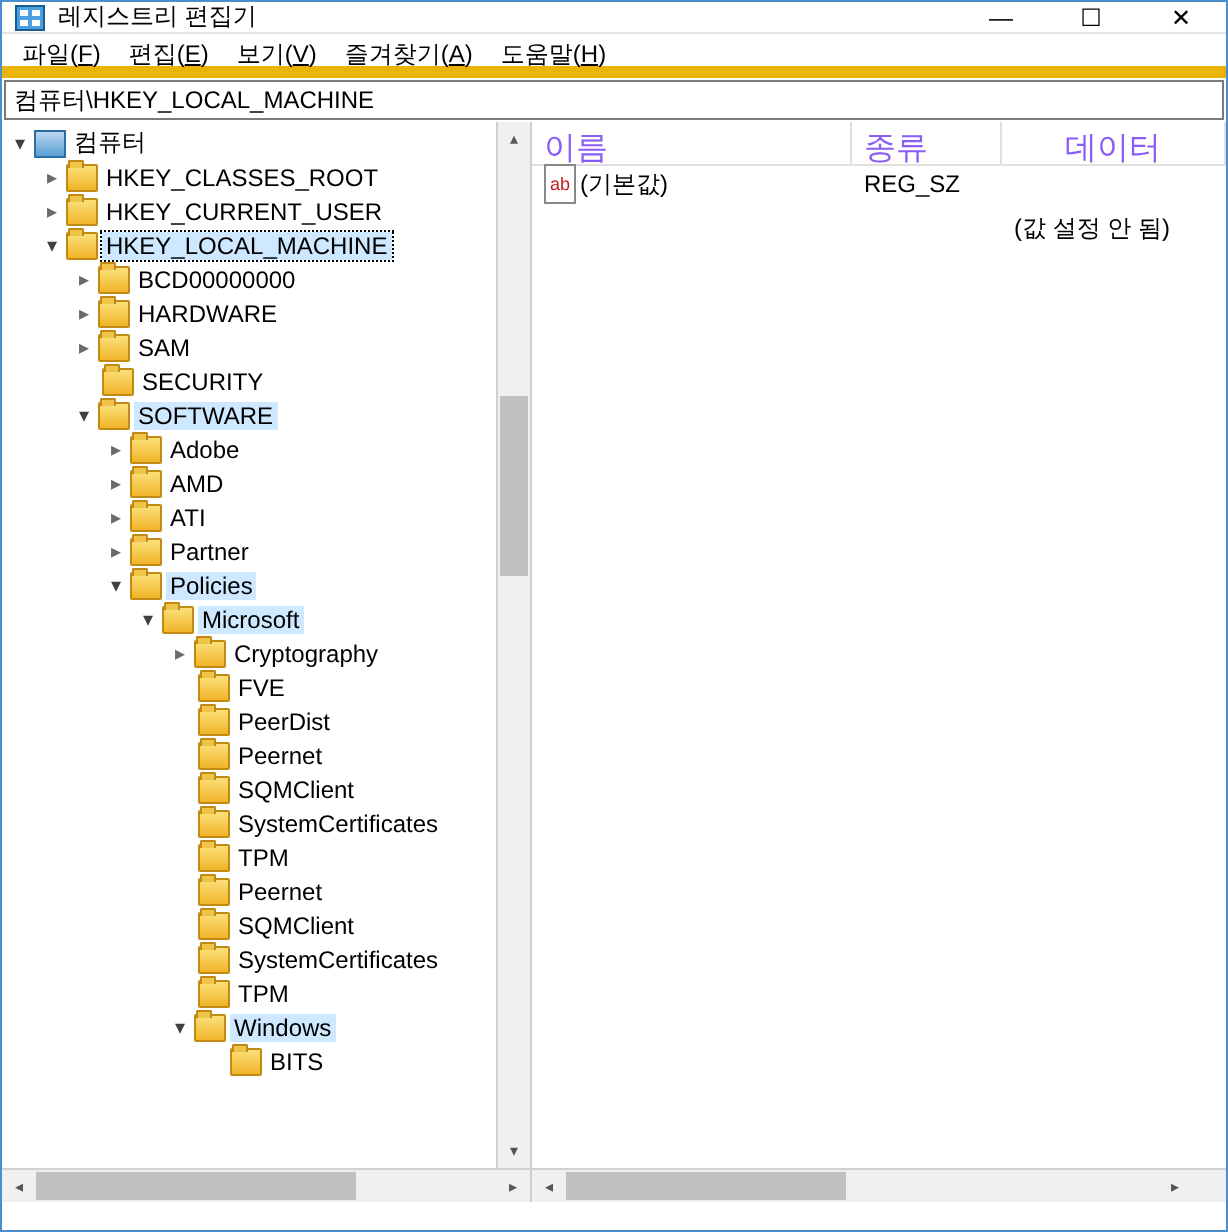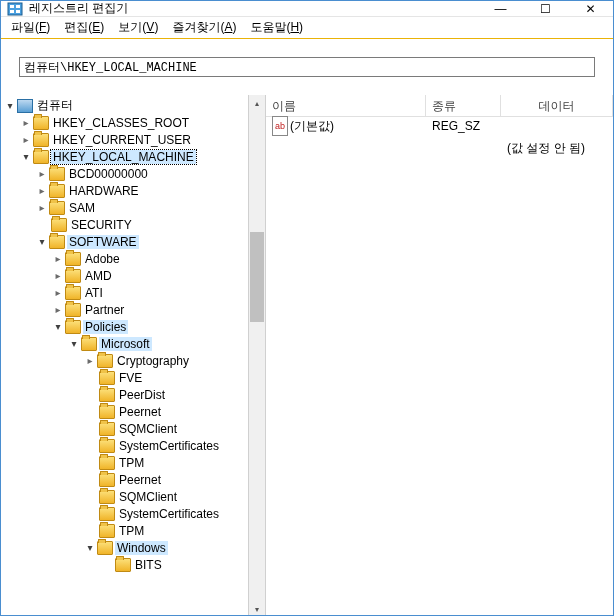--- a/index.html
+++ b/index.html
@@ -23,32 +23,31 @@
 .titlebar .app-icon { width:16px; height:16px; margin-right:6px; display:inline-flex; align-items:center; justify-content:center; }
 .titlebar .title { flex:1; font-size:12px; color:#000; }
 .win-controls { display:flex; height:100%; }
 .win-btn { width:45px; display:flex; align-items:center; justify-content:center; color:#000; font-family:"Segoe UI Symbol", sans-serif; }
 .menubar {
   height: 22px;
   display:flex;
   align-items:flex-start;
   padding: 0 4px;
   gap: 2px;
-  border-bottom: 1px solid #eab308;
+  border-bottom: 6px solid #eab308;
 }
 .menu-item { padding: 2px 6px; font-size:12px; }
 .mnem { text-decoration: underline; }
 .addressbar {
   height: 20px;
   border: 1px solid #7a7a7a;
-  margin: 18px;
+  margin: 1px;
   padding: 1px 4px;
   font-size:12px;
   background:#fff;
-  font-family:Liberation Mono, monospace;
 }
 .content { display:flex; height: calc(100% - 30px - 22px - 22px); }
 .tree-pane {
   width: 265px;
   border-right: 1px solid #d0d0d0;
   overflow: hidden;
   position: relative;
 }
 .tree-scroll { height: calc(100% - 17px); overflow: hidden; }
 .tree { padding: 2px 0; }
@@ -56,21 +55,21 @@
 .twist { width:14px; height:14px; display:inline-flex; align-items:center; justify-content:center; color:#6b6b6b; font-size:10px; margin-left:-2px; }
 .twist.open { color:#404040; }
 .folder-icon { width:16px; height:14px; display:inline-block; background:linear-gradient(#fce07a,#f0b429); border:1px solid #c08a13; border-radius:1px; margin-right:2px; position:relative; }
 .folder-icon::before { content:""; position:absolute; top:-3px; left:0; width:6px; height:3px; background:#f0c349; border:1px solid #c08a13; border-bottom:none; border-radius:1px 1px 0 0; }
 .pc-icon { width:16px; height:14px; display:inline-block; background:linear-gradient(#bcd8f0,#5a9fd4); border:1px solid #2a6fa4; margin-right:2px; }
 .label { padding:0 2px; }
 .hilite .label { background:#cde8ff; outline:1px dotted #000; }
 .hilite-sel .label { background:#cde8ff; }
 .list-pane { flex:1; display:flex; flex-direction:column; overflow:hidden; }
 .list-header { height:22px; display:flex; border-bottom:1px solid #e0e0e0; }
-.lh-col { border-right:1px solid #e0e0e0; padding:3px 6px; font-size:12px; color:#404040; }
+.lh-col { border-right:1px solid #e0e0e0; padding:3px 6px; font-size:16px; color:#8b5cf6; }
 .lh-col:nth-child(1){ width:160px; }
 .lh-col:nth-child(2){ width:75px; }
 .lh-col:nth-child(3){ flex:1;text-align:center; }
 .list-body { flex:1; }
 .list-row { display:flex; height:18px; align-items:center; }
 .lr-col { padding:0 6px; font-size:12px; }
 .lr-col:nth-child(1){ width:160px; display:flex; align-items:center;}
 .lr-col:nth-child(2){ width:75px; }
 .lr-col:nth-child(3){ flex:1;margin-top:44px; }
 .val-icon { width:16px; height:20px; display:inline-flex; align-items:center; justify-content:center; font-size:9px; color:#c02020; border:1px solid #888; background:#fff; margin-right:2px; }

